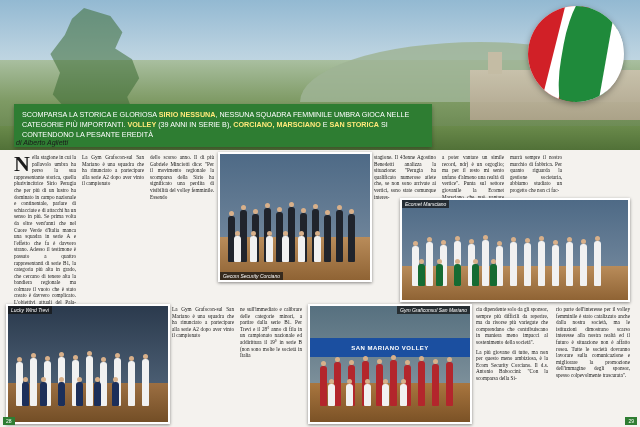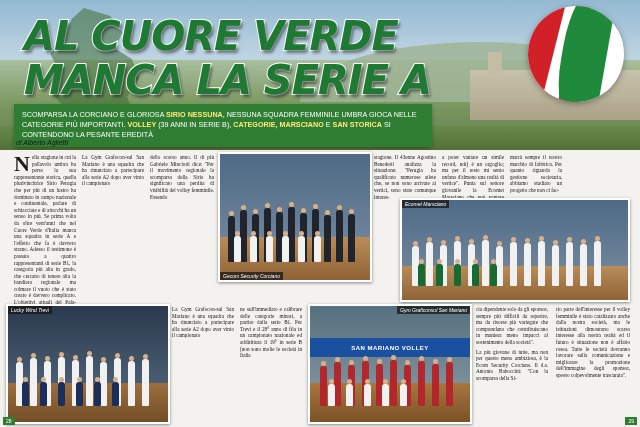--- a/index.html
+++ b/index.html
@@ -248,28 +248,24 @@
     <div class="hero-grass"></div>
     <div class="umbria-map"></div>
 
     <div class="hero-ball">
       <div class="seg-red"></div>
       <div class="seg-white"></div>
       <div class="seg-green"></div>
       <div class="seg-white2"></div>
     </div>
 
-    <div class="title-block">
-      <div class="title-line">AL CUORE VERDE</div>
-      <div class="title-line">MANCA LA SERIE A</div>
-    </div>
   </div>
 
   <div class="summary">
-    <span>SCOMPARSA LA CORCIANO E GLORIOSA </span><span class="hl">SIRIO NESSUNA</span><span>, NESSUNA SQUADRA FEMMINILE UMBRA GIOCA NELLE CATEGORIE PIÙ IMPORTANTI. </span><span class="hl">VOLLEY</span><span> (39 ANNI IN SERIE B), </span><span class="hl">CATEGORIE, MARSCIANO</span><span> E </span><span class="hl">SAN STORICA</span><span> SI CONTENDONO LA PESANTE EREDITÀ</span>
+    <span>SCOMPARSA LA STORICA E GLORIOSA </span><span class="hl">SIRIO NESSUNA</span><span>, NESSUNA SQUADRA FEMMINILE UMBRA GIOCA NELLE CATEGORIE PIÙ IMPORTANTI. </span><span class="hl">VOLLEY</span><span> (39 ANNI IN SERIE B), </span><span class="hl">CORCIANO, MARSCIANO</span><span> E </span><span class="hl">SAN STORICA</span><span> SI CONTENDONO LA PESANTE EREDITÀ</span>
   </div>
 
   <div class="byline">di Alberto Aglietti</div>
 
   <div class="body-area">
 
     <div class="col" style="left:14px; top:4px; width:62px;">
       <p class="dropcap">Nella stagione in cui la pallavolo umbra ha perso la sua rappresentante storica, quella plurivincitrice Sirio Perugia che per più di un lustro ha dominato in campo nazionale e continentale, parlare di schiacciate e di attacchi ha un senso in più. Se prima volta da oltre vent'anni che nel Cuore Verde d'Italia manca una squadra in serie A e l'effetto che fa è davvero strano. Adesso il testimone è passato a quattro rappresentanti di serie B1, la categoria più alta in grado, che cercano di tenere alta la bandiera regionale ma colmare il vuoto che è stato creato è davvero complicato. L'obiettivi attuali del Pala-Evangelisti si sono trasferiti nelle vicine Corciano e San Mariano, me seguono con attenzione anche il Trevi ed il Marsciano. Sono queste le piazze che palcoscenici del volley nel gentil sesso.</p>
       <p>La Gym Grafocon-sul San Mariano è una squadra che ha rinunciato a partecipare alla serie A2 dopo aver vinto il campionato</p>
     </div>

